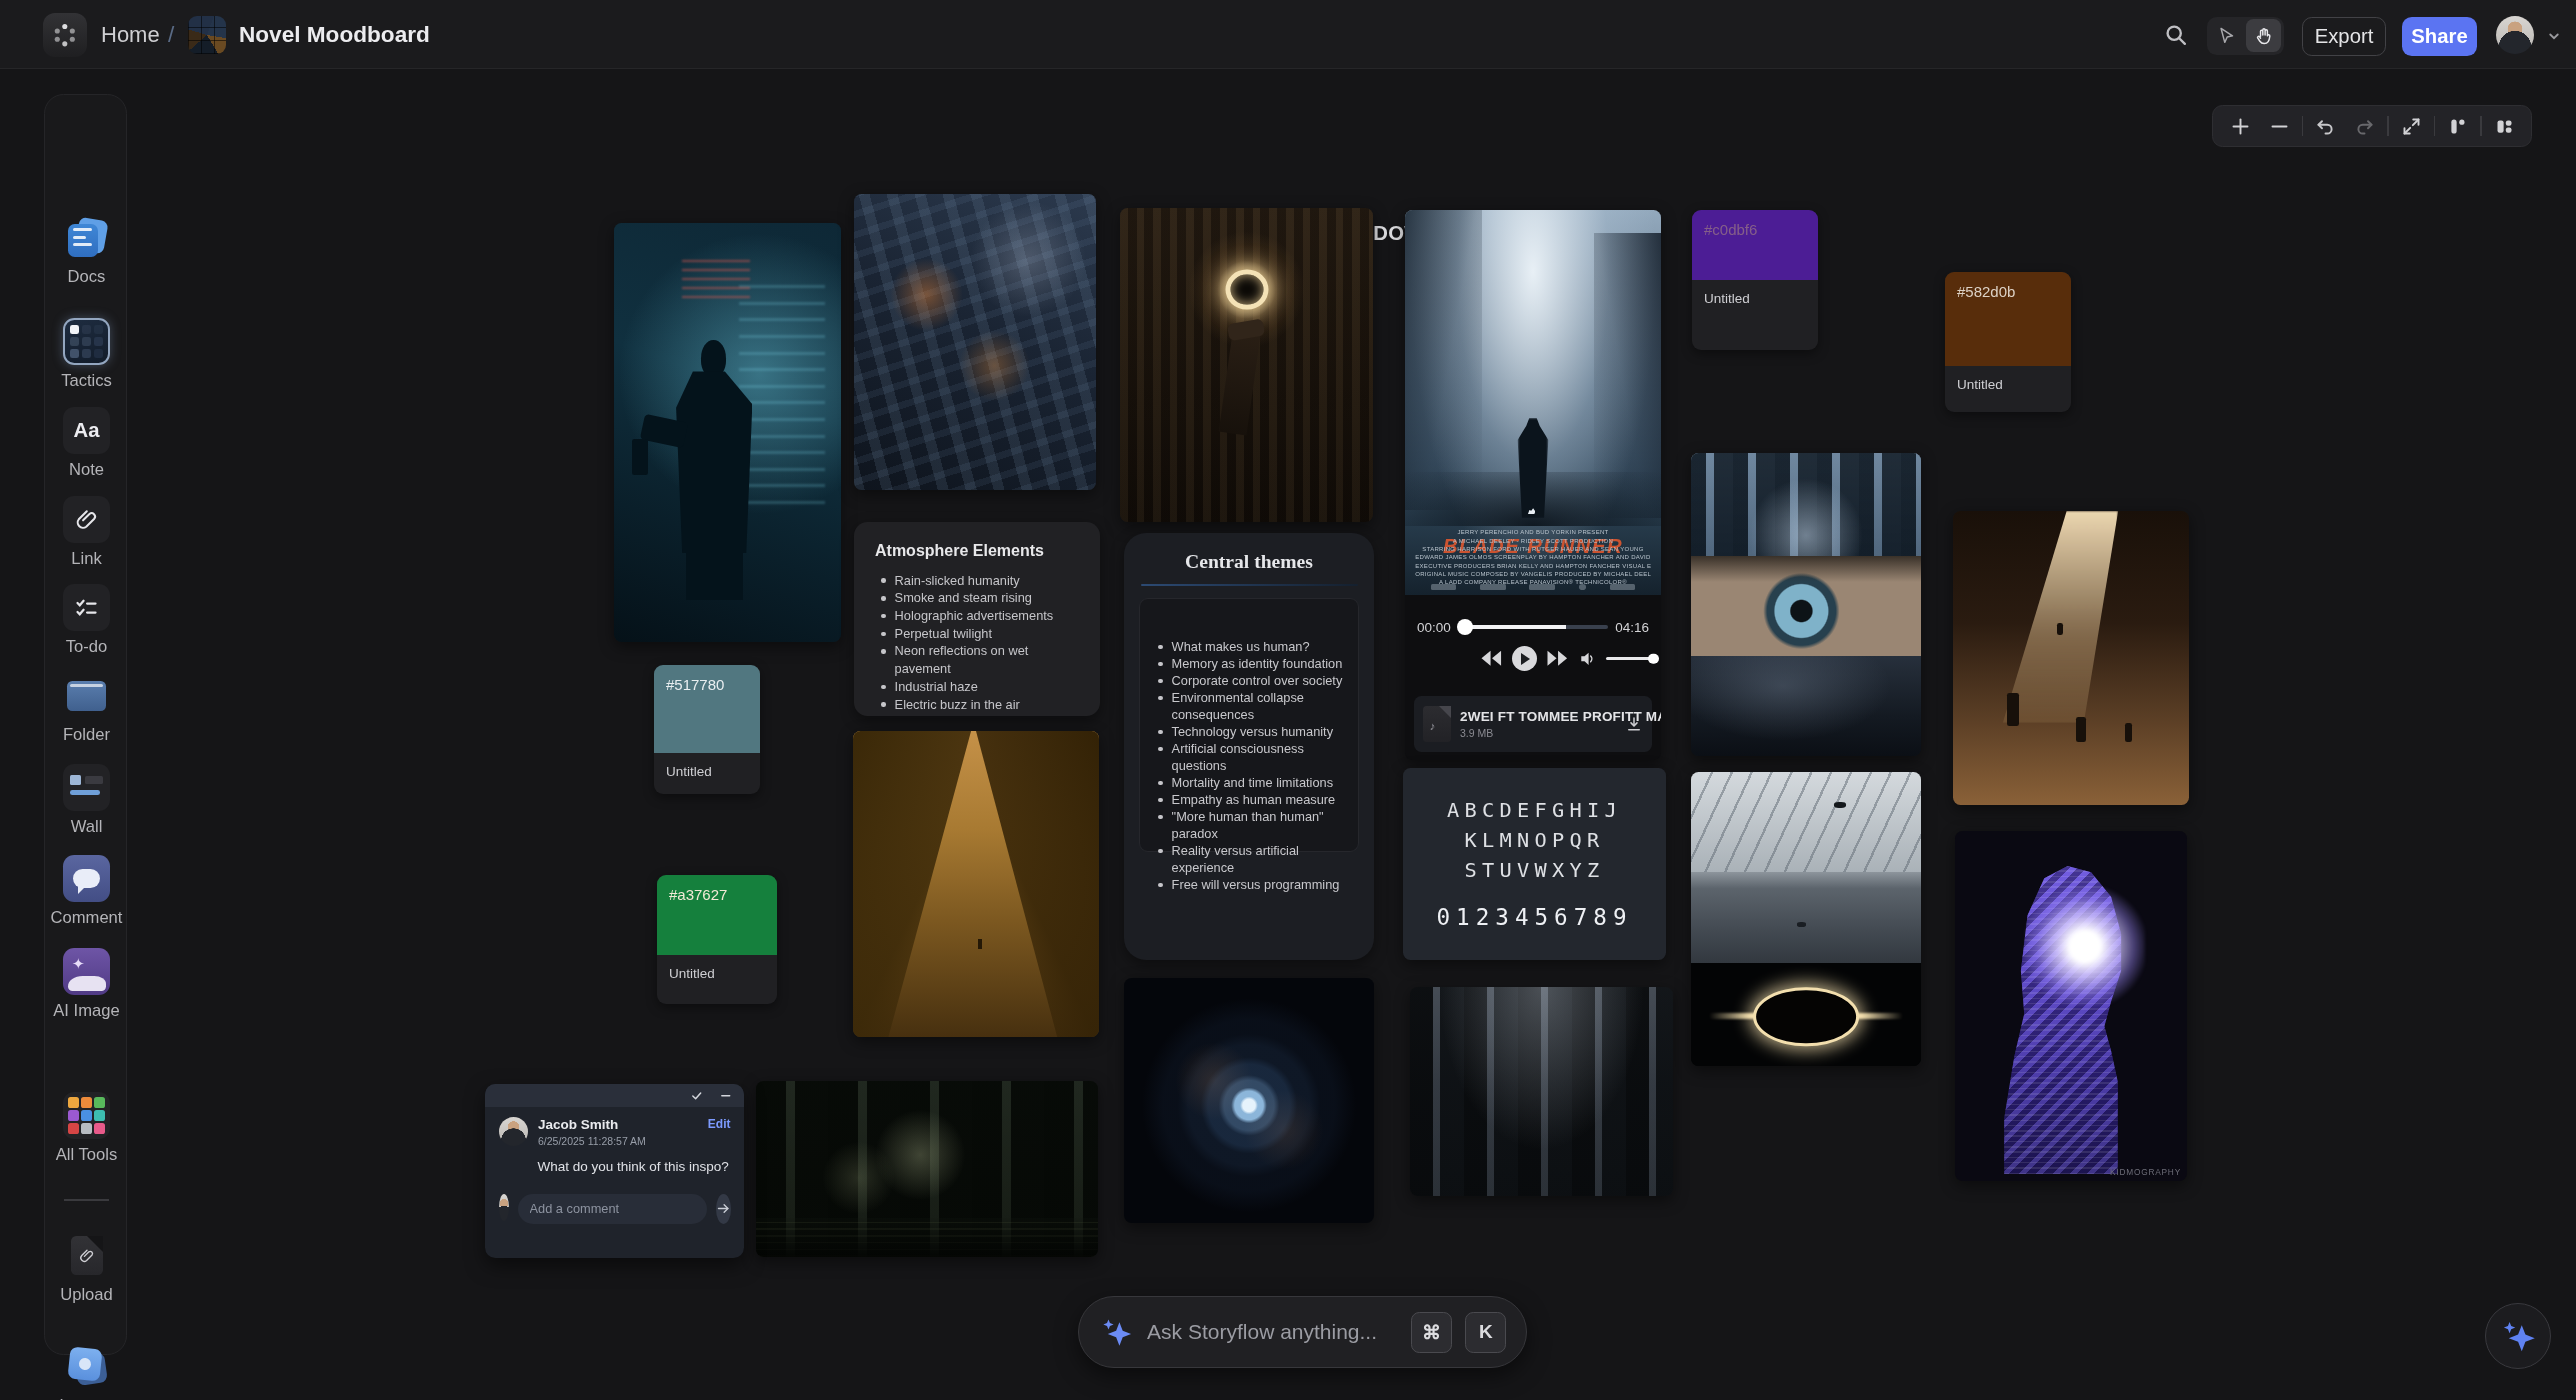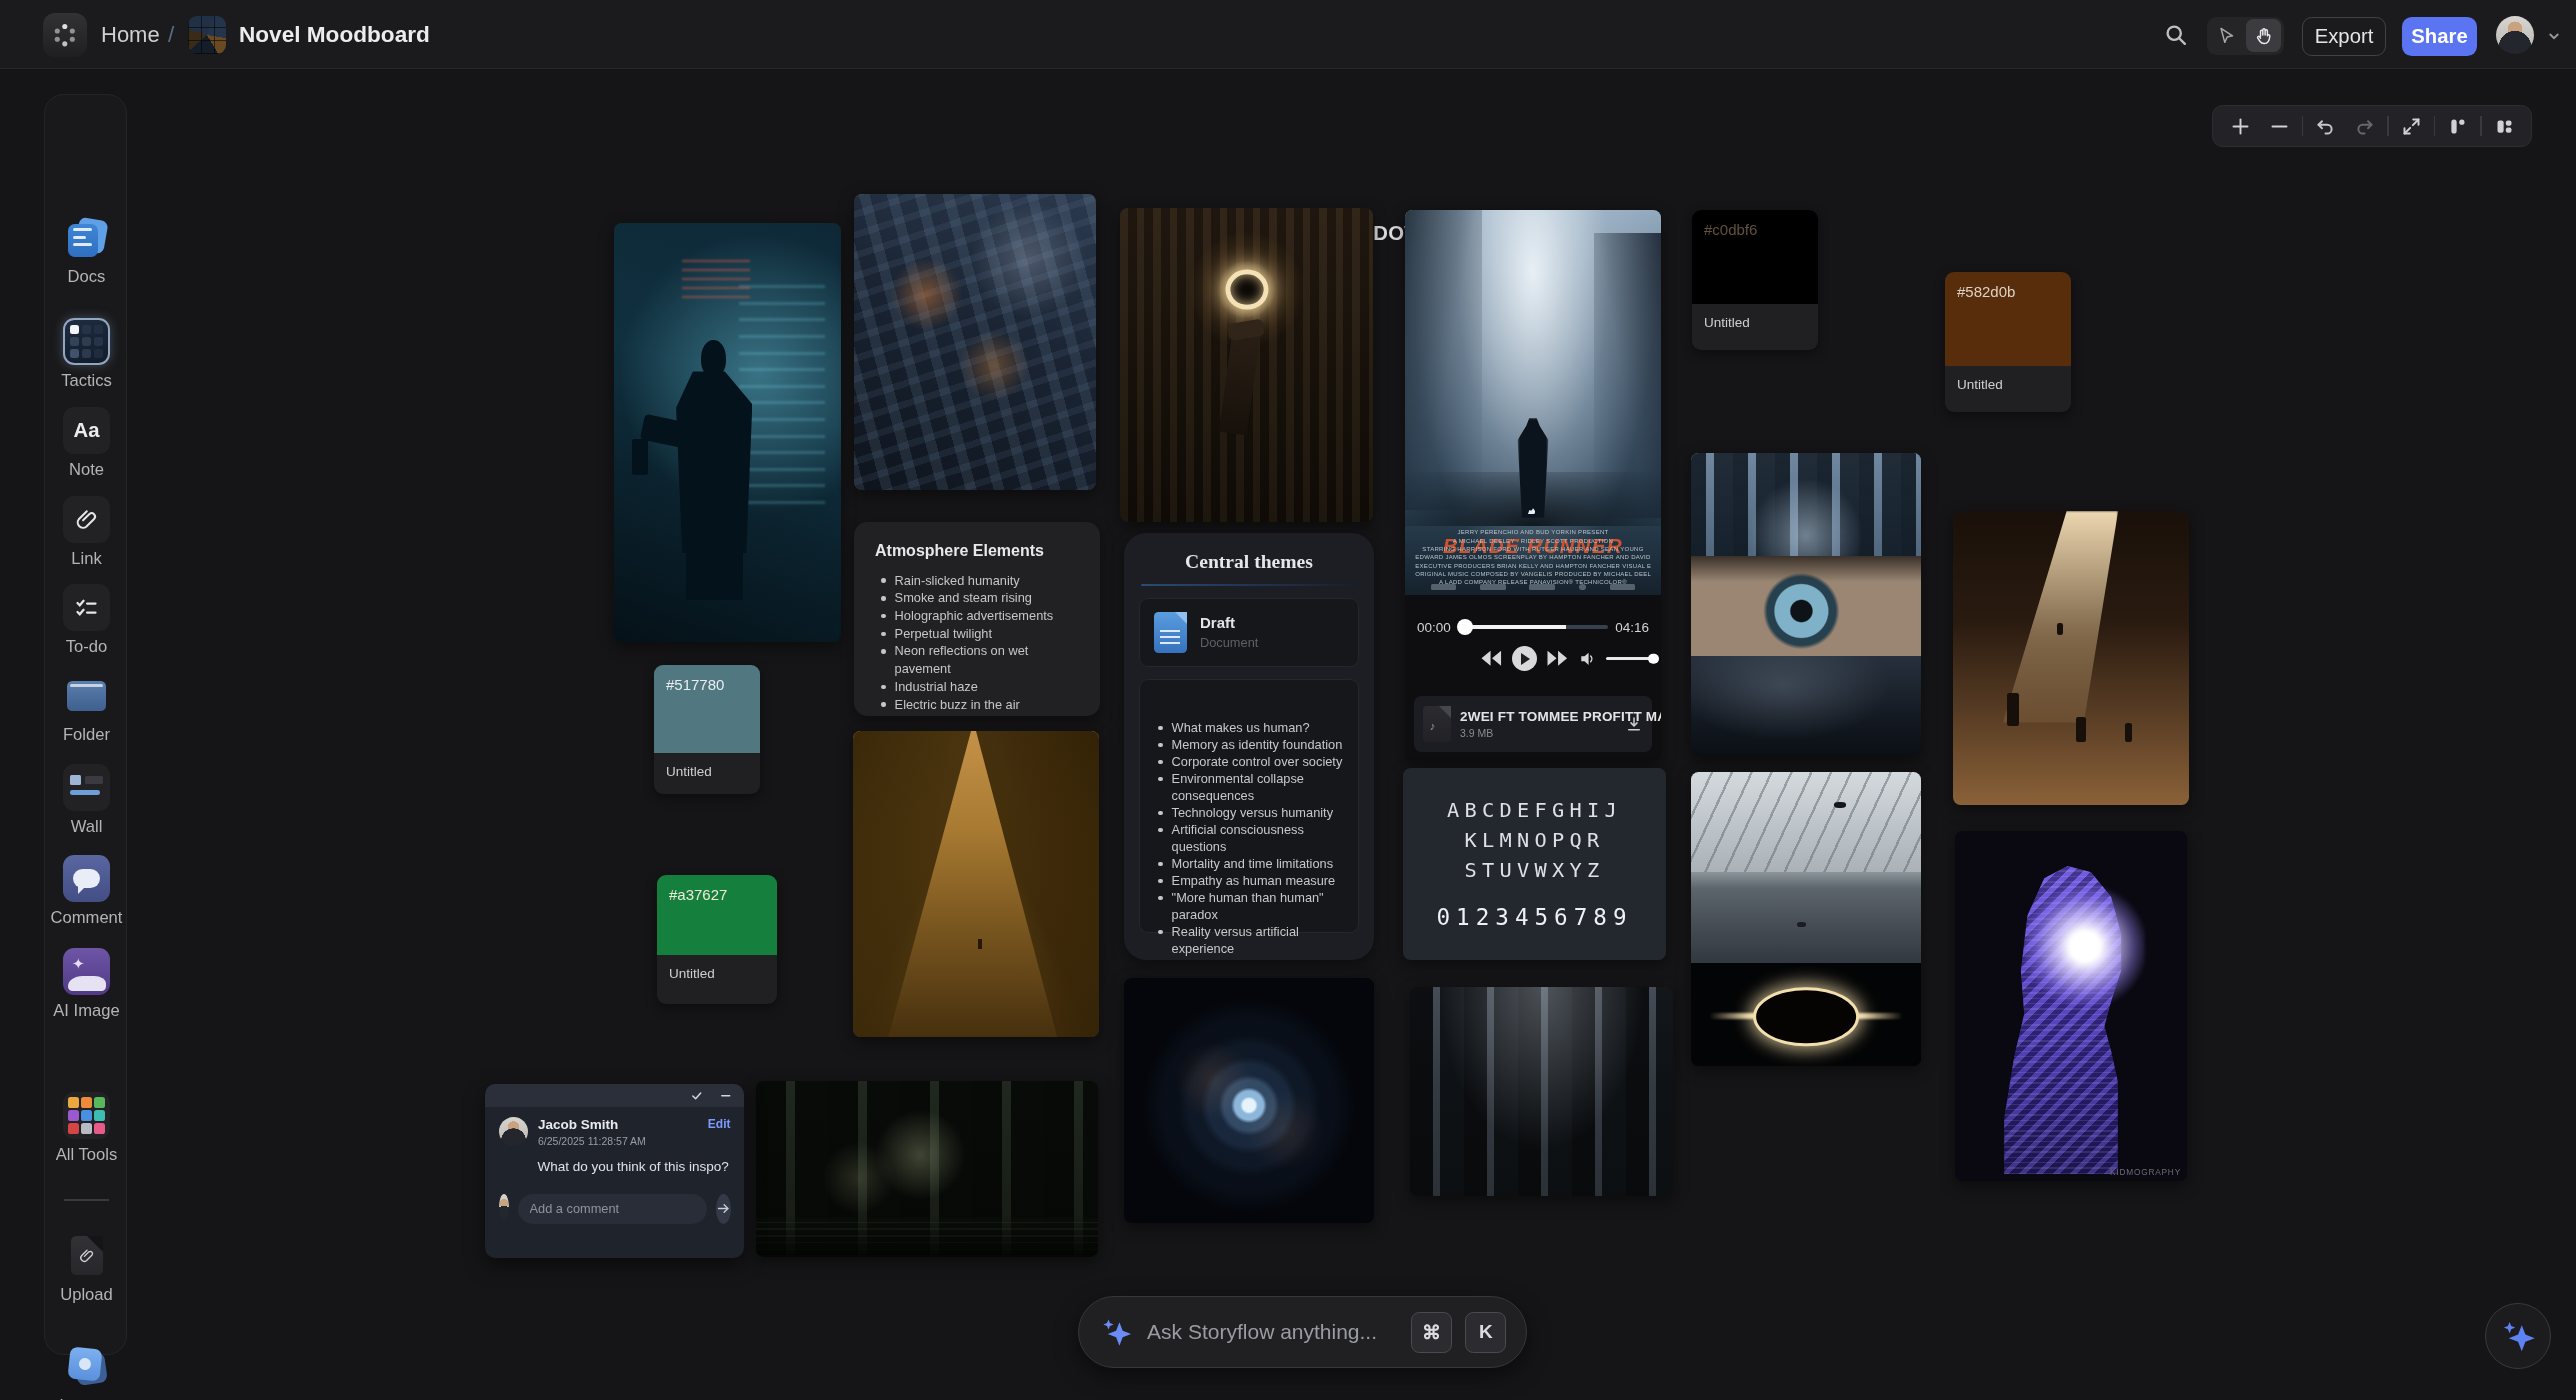--- a/index.html
+++ b/index.html
@@ -531,27 +531,20 @@
     </div>
 
     <div class="card img-card art-library" style="left:1120px;top:139px;width:253px;height:314px">
       <div class="ring"></div>
       <div class="arm"></div>
     </div>
 
     <div class="card central-card" style="left:1124px;top:464px;width:250px;height:427px">
       <div class="central-title">Central themes</div>
       <div class="central-divider"></div>
-      <div class="draft-card">
-        <div class="doc-icon"></div>
-        <div>
-          <div class="draft-name">Draft</div>
-          <div class="draft-sub">Document</div>
-        </div>
-      </div>
       <div class="central-list-card">
         <ul class="bullets">
             <li>What makes us human?</li>
             <li>Memory as identity foundation</li>
             <li>Corporate control over society</li>
             <li>Environmental collapse consequences</li>
             <li>Technology versus humanity</li>
             <li>Artificial consciousness questions</li>
             <li>Mortality and time limitations</li>
             <li>Empathy as human measure</li>
@@ -633,21 +626,21 @@
         </div>
         <svg class="ic" width="18" height="18" viewBox="0 0 24 24" fill="none" stroke="#cfcfd3" stroke-width="2" stroke-linecap="round" stroke-linejoin="round">
             <path d="M12 4 v10"></path>
             <path d="M8 10.5 l4 4 4-4"></path>
             <path d="M5 19.5 h14"></path>
           </svg>
       </div>
     </div>
 
     <div class="card swatch-card" style="left:1692px;top:141px;width:126px;height:140px">
-      <div class="swatch-color" style="height:94px;background:#000000">
+      <div class="swatch-color" style="height:70px;background:#4c1d95">
         <div class="swatch-hex" style="color:rgba(190,160,125,.5)">#c0dbf6</div>
       </div>
       <div class="swatch-label">Untitled</div>
     </div>
 
     <div class="card swatch-card" style="left:1945px;top:203px;width:126px;height:140px">
       <div class="swatch-color" style="height:94px;background:#582d0b">
         <div class="swatch-hex" style="color:#ddd2c6">#582d0b</div>
       </div>
       <div class="swatch-label">Untitled</div>

